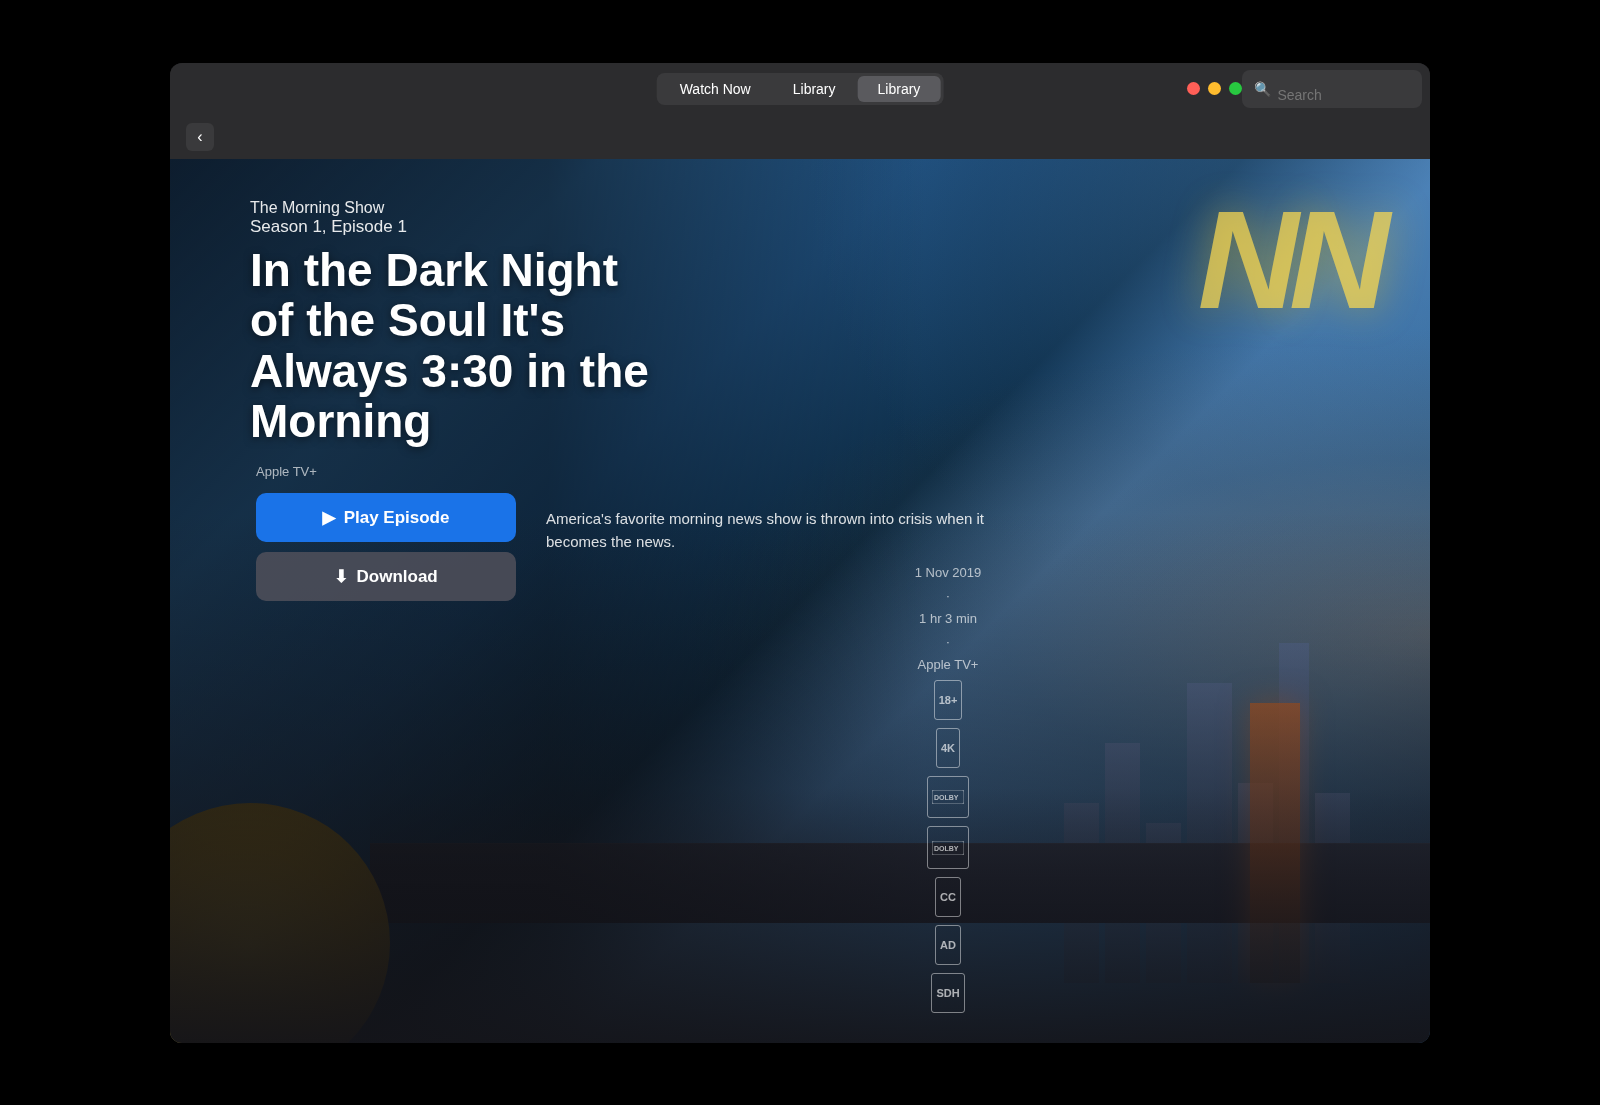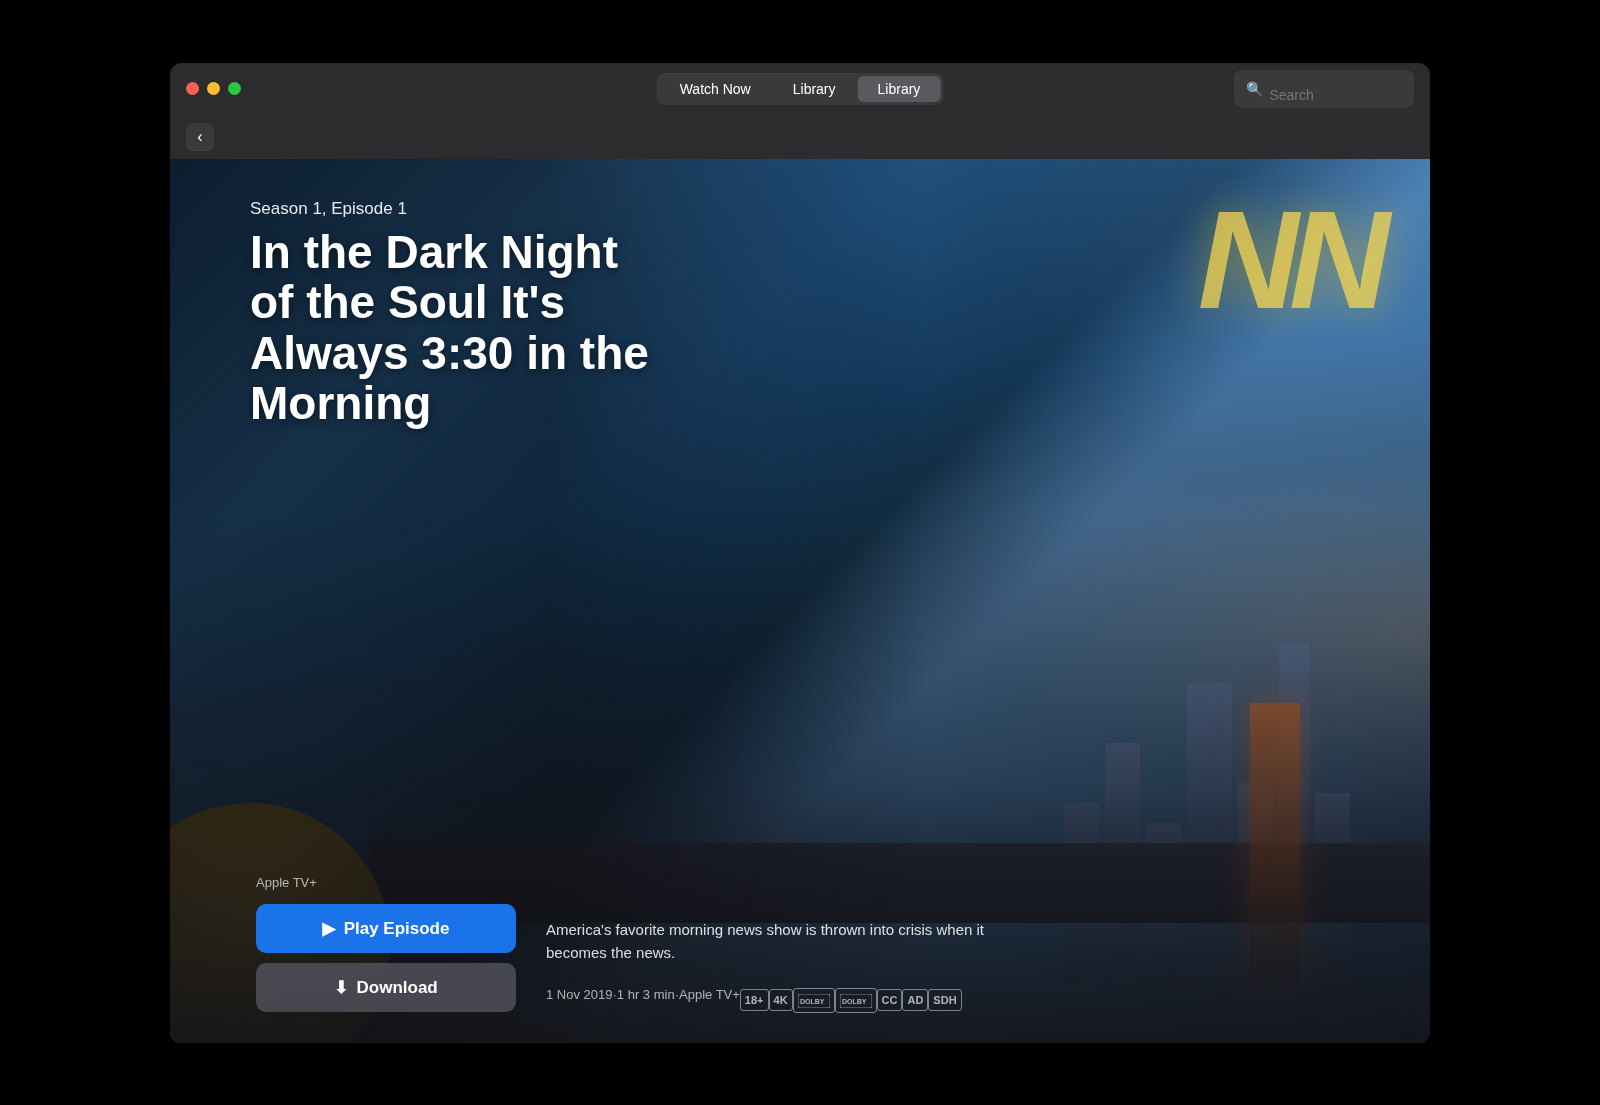--- a/index.html
+++ b/index.html
@@ -25,22 +25,22 @@
       flex-direction: column;
       position: relative;
     }
 
     
     .titlebar {
       height: 52px;
       background: #2c2c2e;
       display: flex;
       align-items: center;
-      justify-content: space-between;
-      padding: 0 16px;
+      justify-content: flex-end;
+      padding: 0 8px;
       flex-shrink: 0;
       position: relative;
       z-index: 10;
     }
 
     .traffic-lights {
       display: flex;
       gap: 8px;
       align-items: center;
     }
@@ -316,37 +316,37 @@
       font-size: 15px;
       color: rgba(255,255,255,0.85);
       line-height: 1.5;
       max-width: 480px;
       margin-bottom: 12px;
     }
 
     .meta-row {
       display: flex;
       align-items: center;
-      gap: 0;
+      gap: 8px;
       flex-wrap: wrap;
+      flex-direction: column;
     }
 
     .meta-text {
       font-size: 13px;
       color: rgba(255,255,255,0.65);
     }
 
     .badge {
       font-size: 11px;
       color: rgba(255,255,255,0.65);
       border: 1px solid rgba(255,255,255,0.45);
       border-radius: 3px;
-      padding: 4px 4px;
+      padding: 13px 4px;
       font-weight: 600;
-      margin-top: 12px;
     }
 
     .badge-4k {
       background: transparent;
       color: rgba(255,255,255,0.65);
       border-color: rgba(255,255,255,0.45);
     }
 
     
     .city-glow {
@@ -455,20 +455,21 @@
 
     <div class="people-area">
       <div class="desk"></div>
     </div>
 
     <div class="golden-circle"></div>
 
     <div class="hero-bg"></div>
 
     <div class="show-info">
+      <div class="show-series">The Morning Show</div>
       <div class="show-season">Season 1, Episode 1</div>
       <div class="show-title">In the Dark Night of the Soul It's Always 3:30 in the Morning</div>
     </div>
 
     <div class="content-overlay">
       <div class="bottom-content">
         <div class="buttons-col">
           <div class="apple-tv-label">Apple TV+</div>
           <button class="btn-play">
             <span>▶</span>

